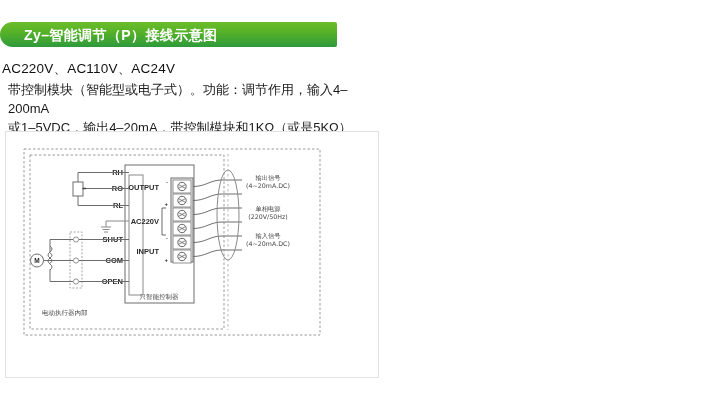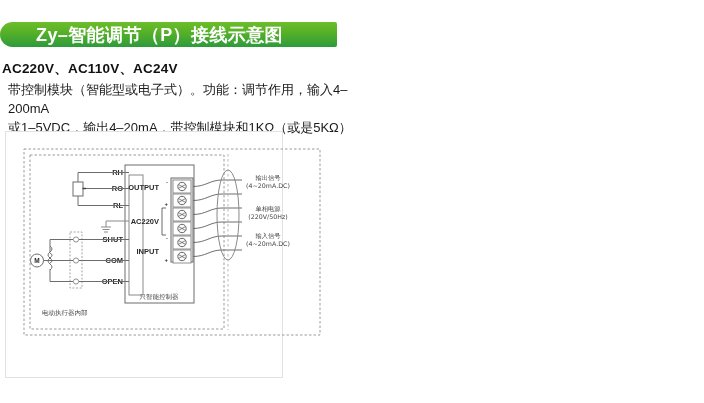--- a/index.html
+++ b/index.html
@@ -25,56 +25,56 @@
     width: 337px;
     height: 25px;
     background: linear-gradient(to bottom, #6cbe2a 0%, #57b127 40%, #2d9b3c 100%);
     border-radius: 13px 2px 2px 13px;
     box-sizing: border-box;
     display: flex;
     align-items: center;
   }
   .ribbon-title {
     color: #ffffff;
-    font-size: 18px;
+    font-size: 14px;
     font-weight: bold;
     letter-spacing: 0.4px;
-    padding-left: 36px;
+    padding-left: 24px;
     white-space: nowrap;
     line-height: 1;
   }
 
   
   .spec-line {
     position: absolute;
     left: 2px;
     top: 60px;
     font-size: 13.5px;
-    font-weight: bold;
+    font-weight: normal;
     letter-spacing: 0.2px;
     color: #111111;
     white-space: nowrap;
   }
   .desc {
     position: absolute;
     left: 8px;
     top: 80px;
     width: 352px;
     font-size: 13px;
     line-height: 19px;
     color: #1a1a1a;
   }
   .desc p { margin: 0; }
 
   
   .card {
     position: absolute;
     left: 5px;
     top: 131px;
-    width: 278px;
+    width: 374px;
     height: 247px;
     background: #ffffff;
     border: 1px solid #e2e2e2;
     box-sizing: border-box;
   }
   .card svg {
     display: block;
   }
 
   

